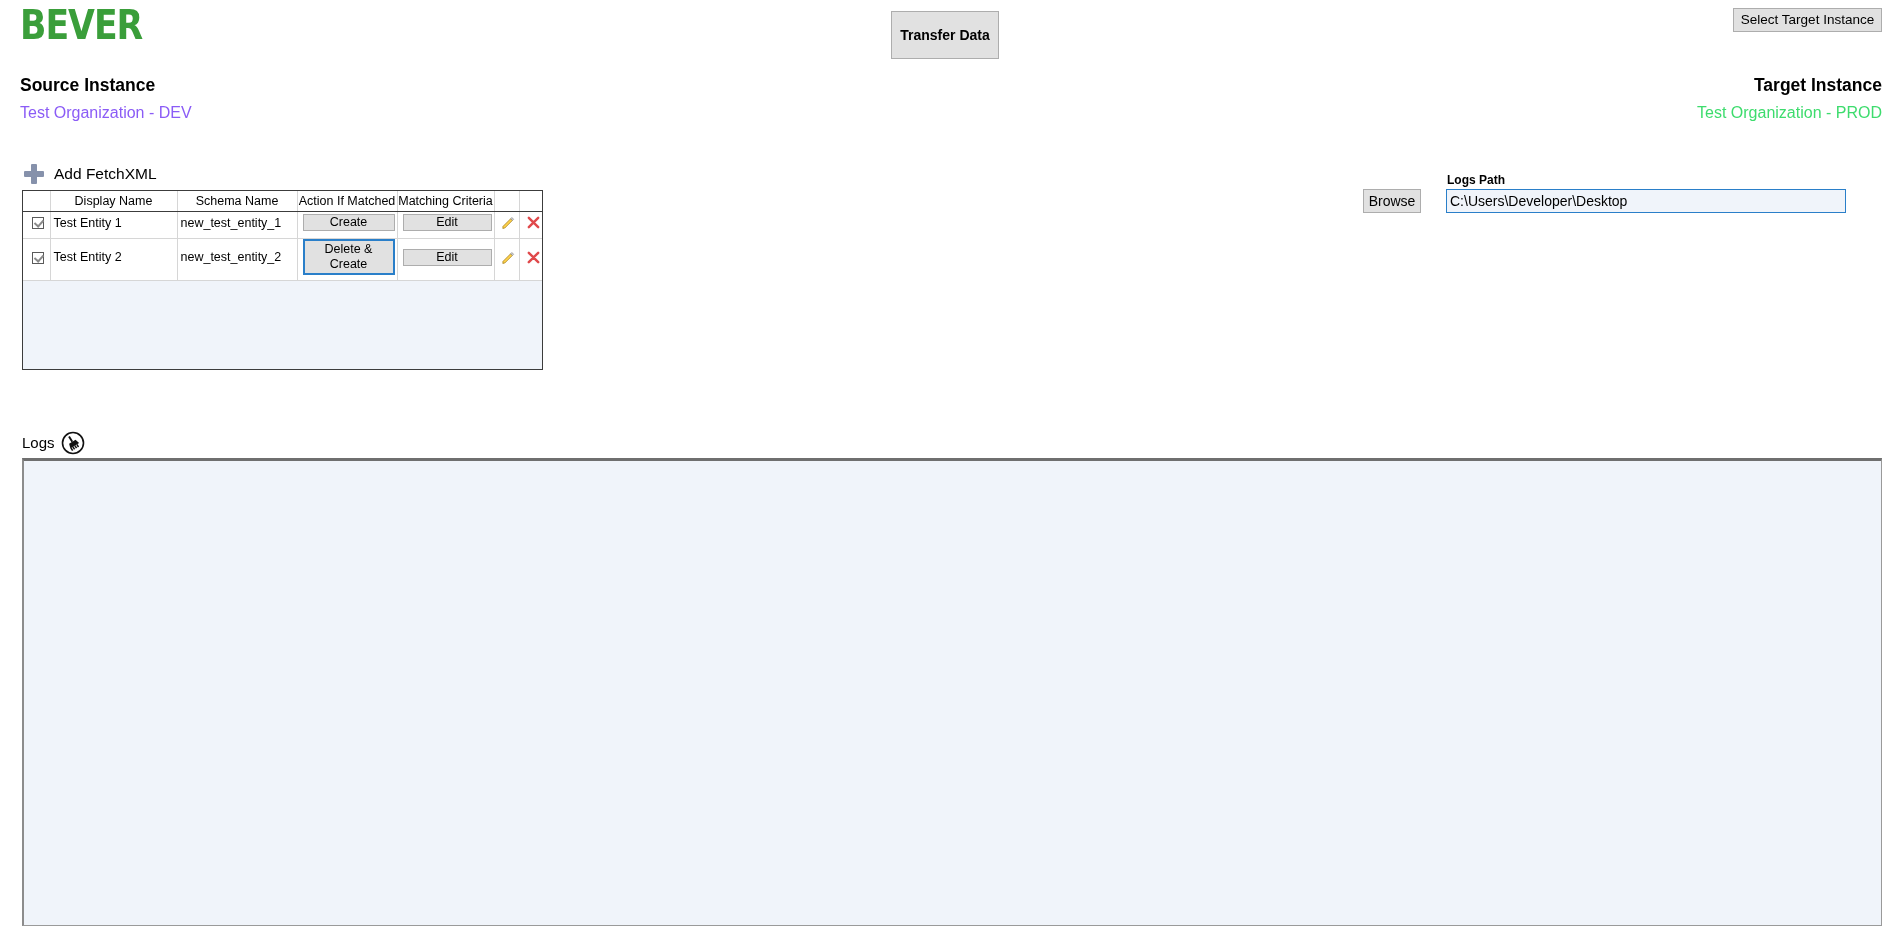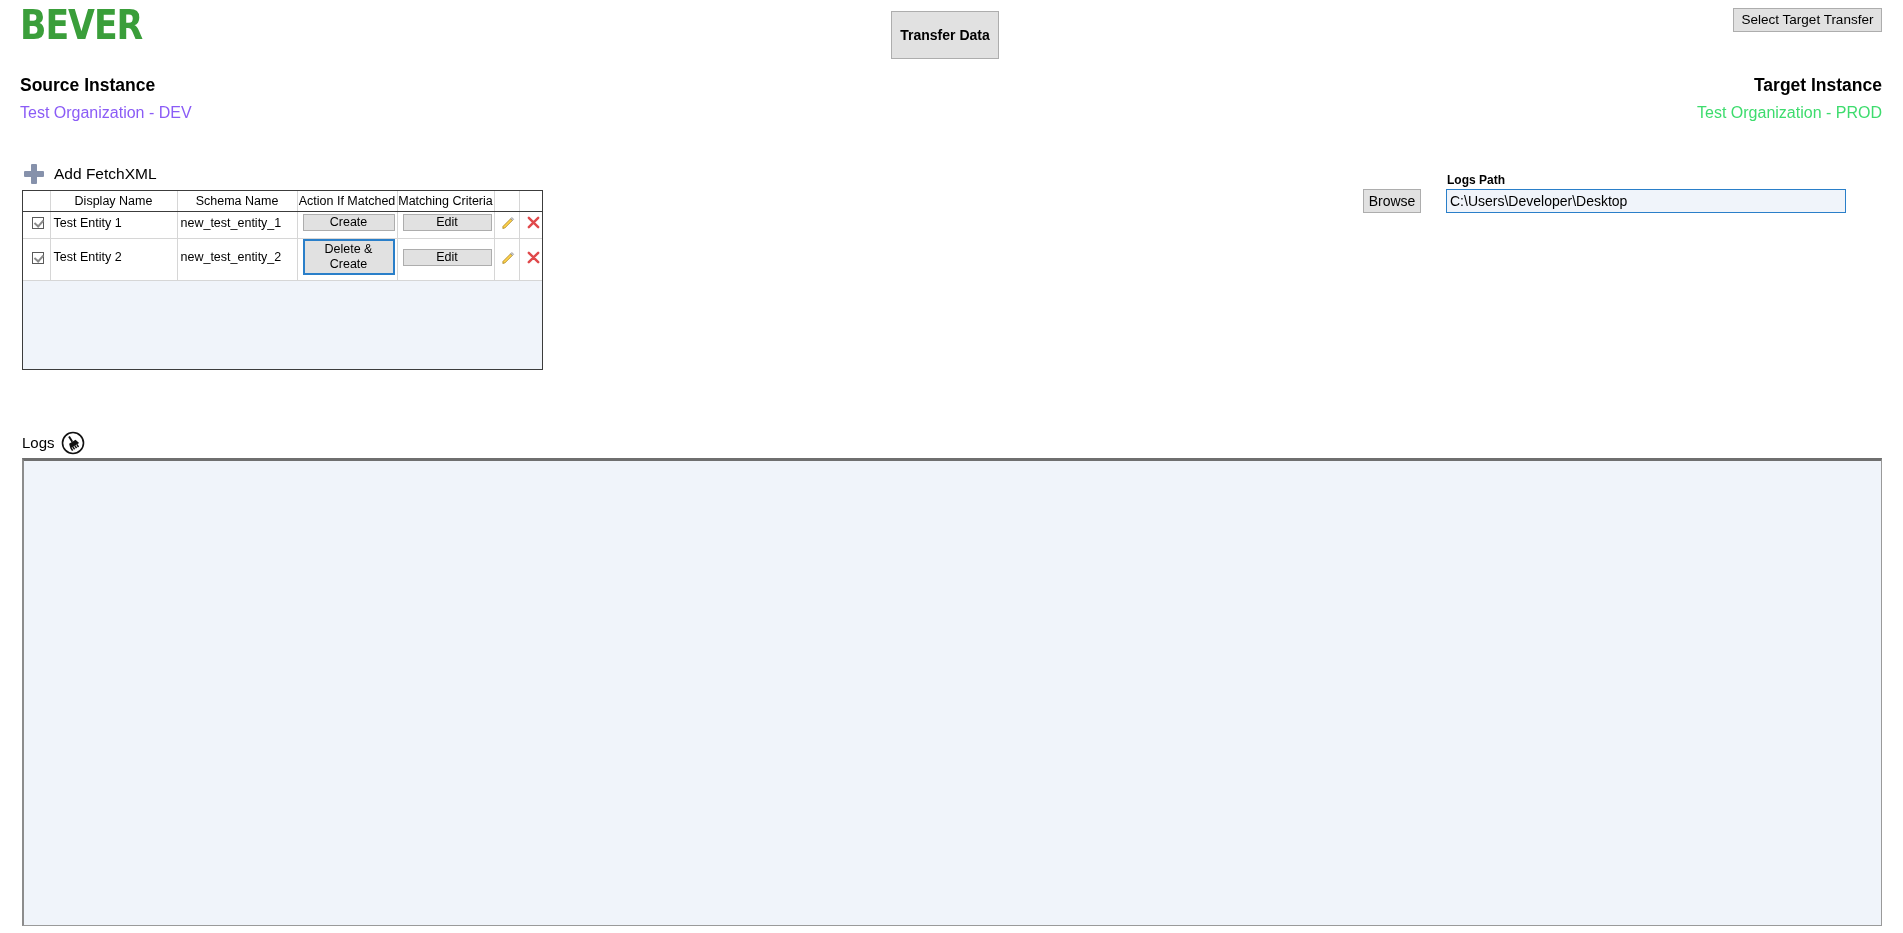--- a/index.html
+++ b/index.html
@@ -295,21 +295,21 @@
   }
 </style>
 </head>
 <body>
 
 <div id="app">
 
   <div class="logo" id="logo" style="color: rgb(58, 158, 58);">BEVER</div>
 
   <button class="winbtn" id="transfer-data-btn">Transfer Data</button>
-  <button class="winbtn" id="select-target-btn">Select Target Transfer</button>
+  <button class="winbtn" id="select-target-btn">Select Target Instance</button>
 
   <div class="inst-title" id="source-instance-title">Source Instance</div>
   <div class="inst-sub" id="source-instance-value" style="color: #8b5cf6;">Test Organization - DEV</div>
   <div class="inst-title" id="target-instance-title">Target Instance</div>
   <div class="inst-sub" id="target-instance-value" style="color: rgb(61, 220, 109);">Test Organization - PROD</div>
 
   <div id="add-fetchxml">
     <span class="plus-icon"></span>
     <span id="add-fetchxml-label">Add FetchXML</span>
   </div>

